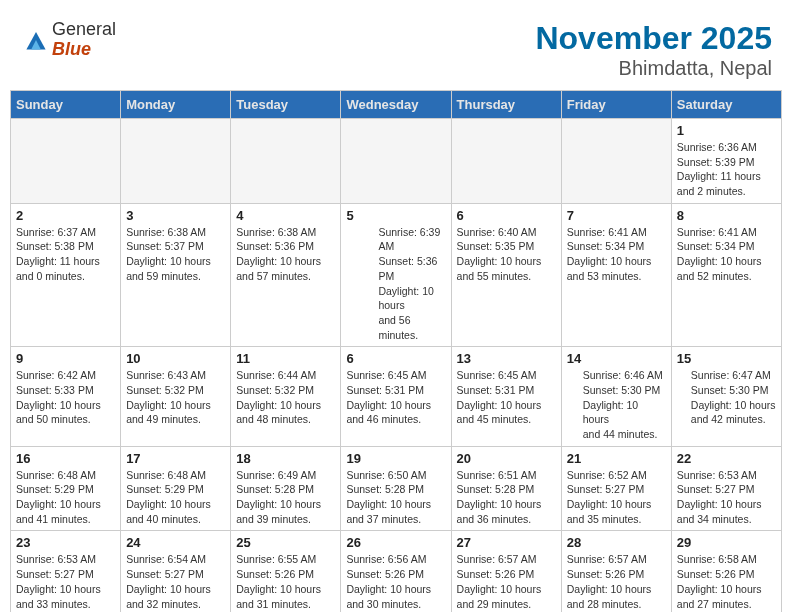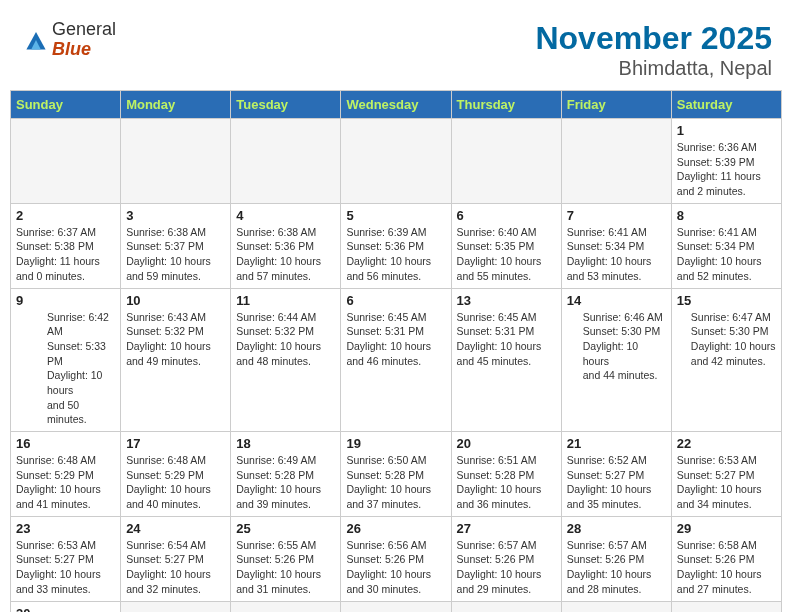--- a/index.html
+++ b/index.html
@@ -43,21 +43,21 @@
       font-size: 20px;
       color: #555;
     }
     .calendar {
       width: 100%;
       border-collapse: collapse;
       margin-top: 5px;
     }
     .calendar th {
       background: #2a6db5;
-      color: #bef264;
+      color: #e5e5e5;
       text-align: left;
       padding: 6px 5px;
       font-size: 13px;
       font-weight: bold;
       border: 1px solid #ccc;
     }
     .calendar td {
       border: 1px solid #ccc;
       vertical-align: top;
       padding: 4px 5px;
@@ -148,21 +148,21 @@
         </td>
         <td>
           <span class="day-number">4</span>
           <div class="day-info" style="white-space: pre-line;">Sunrise: 6:38 AM
 Sunset: 5:36 PM
 Daylight: 10 hours
 and 57 minutes.</div>
         </td>
         <td>
           <span class="day-number">5</span>
-          <div class="day-info" style="white-space: pre-line;">Sunrise: 6:39 AM
+          <div class="day-info" style="white-space: pre-line; margin-left: 32px;">Sunrise: 6:39 AM
 Sunset: 5:36 PM
 Daylight: 10 hours
 and 56 minutes.</div>
         </td>
         <td>
           <span class="day-number">6</span>
           <div class="day-info" style="white-space: pre-line;">Sunrise: 6:40 AM
 Sunset: 5:35 PM
 Daylight: 10 hours
 and 55 minutes.</div>
@@ -178,21 +178,21 @@
           <span class="day-number">8</span>
           <div class="day-info" style="white-space: pre-line;">Sunrise: 6:41 AM
 Sunset: 5:34 PM
 Daylight: 10 hours
 and 52 minutes.</div>
         </td>
       </tr>
       <tr>
         <td>
           <span class="day-number">9</span>
-          <div class="day-info" style="white-space: pre-line; margin-left: 31px;">Sunrise: 6:42 AM
+          <div class="day-info" style="white-space: pre-line;">Sunrise: 6:42 AM
 Sunset: 5:33 PM
 Daylight: 10 hours
 and 50 minutes.</div>
         </td>
         <td>
           <span class="day-number">10</span>
           <div class="day-info" style="white-space: pre-line;">Sunrise: 6:43 AM
 Sunset: 5:32 PM
 Daylight: 10 hours
 and 49 minutes.</div>

